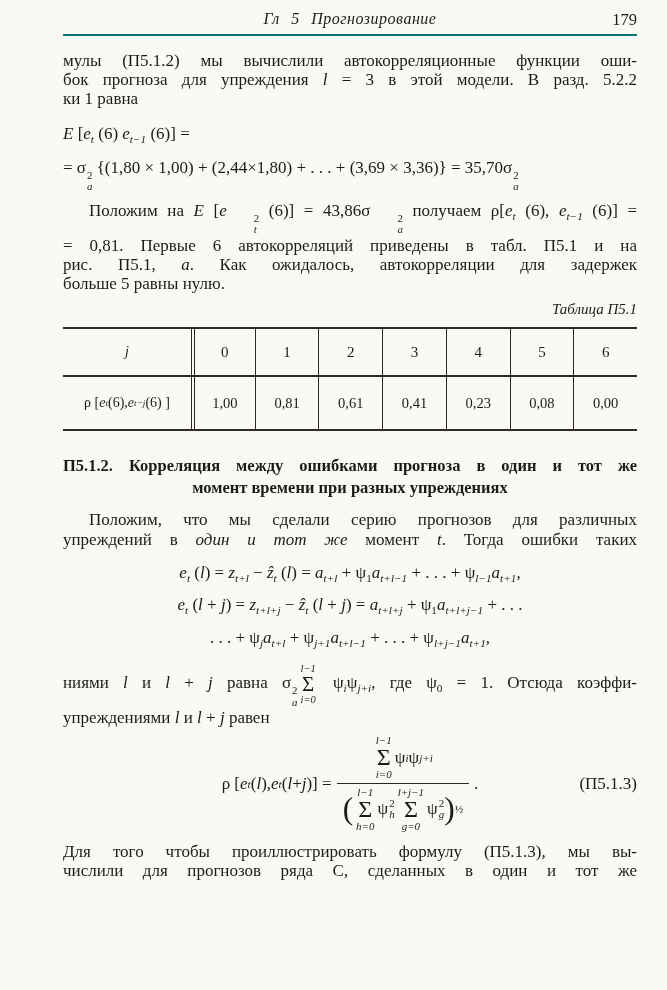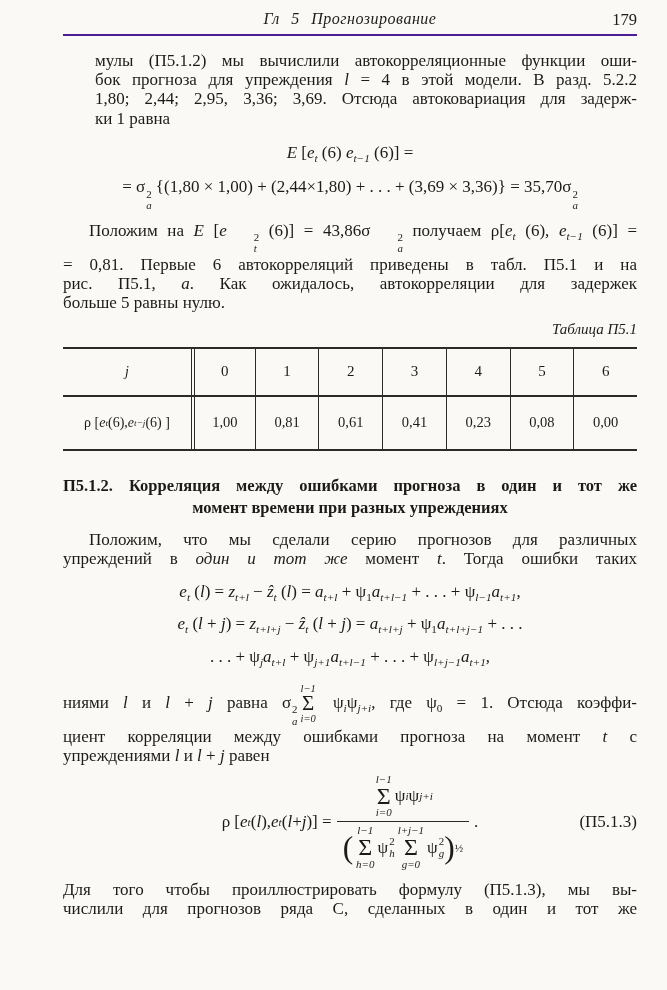--- a/index.html
+++ b/index.html
@@ -4,21 +4,21 @@
 <style>
   html,body{margin:0;padding:0;}
   body{
     width:667px;height:990px;overflow:hidden;
     background:#faf9f5;color:#1d1b17;
     font-family:"Liberation Serif","DejaVu Serif",serif;
   }
   .page{position:relative;width:667px;height:990px;box-sizing:border-box;
     padding:10px 30px 0 63px;font-size:17px;}
   
-  .runhead{position:relative;height:24px;border-bottom:2px solid #4c1d95;}
+  .runhead{position:relative;height:24px;border-bottom:2px solid #0f766e;}
   .runtitle{position:absolute;left:0;right:0;text-align:center;
     font-style:italic;font-size:16px;word-spacing:7px;letter-spacing:.5px;}
   .pagenum{position:absolute;right:0;top:0;font-size:16.5px;}
   
   .jline{text-align:justify;text-align-last:justify;line-height:19.2px;white-space:normal;}
   .jl-left{text-align-last:left;}
   .jl-center{text-align:center;text-align-last:center;}
   .ind{text-indent:26px;}
   .para{margin-top:9px;}
   .para:first-of-type{margin-top:0;}
@@ -35,21 +35,21 @@
     vertical-align:middle;line-height:1;margin:0 3px;}
   .msum .lim{font-size:10.5px;font-style:italic;white-space:nowrap;}
   .msum .sig{font-size:21px;line-height:.95;}
   .mfrac{display:inline-flex;flex-direction:column;align-items:center;
     vertical-align:middle;margin:0 5px;}
   .mfrac .num,.mfrac .den{display:inline-flex;align-items:center;justify-content:center;}
   .mfrac .num{padding:0 6px 3px;}
   .mfrac .den{border-top:1.6px solid #2a2824;padding:3px 6px 0;}
   
   .eqblock{margin:10px 0 8px;}
-  .eqleft .eqline{text-align:center;line-height:30px;white-space:nowrap;}
+  .eqleft .eqline{text-align:left;line-height:30px;white-space:nowrap;}
   .eqcenter .eqline{text-align:center;line-height:27px;white-space:nowrap;}
   .disp{position:relative;margin:8px 0 10px;min-height:96px;
     display:flex;align-items:center;justify-content:center;}
   .disp .msum .sig{font-size:24px;}
   .disp .msum .lim{font-size:11px;}
   .disp-main{display:inline-flex;align-items:center;white-space:nowrap;}
   .eqnum{position:absolute;right:0;top:50%;transform:translateY(-50%);}
   
   .tcaption{margin-top:7px;text-align:right;font-style:italic;font-size:15px;line-height:18px;}
   .ttitle{margin-top:5px;text-align:center;font-weight:bold;font-size:14.2px;line-height:17px;}
@@ -69,24 +69,23 @@
 </head>
 <body>
 
 <div class="page">
 
   <div class="runhead">
     <span class="runtitle">Гл 5 Прогнозирование</span>
     <span class="pagenum">179</span>
   </div>
 
-  <div class="para" style="margin-top:15px;margin-left:32px;">
+  <div class="para" style="margin-top:15px;">
     <div class="jline"><span>мулы (П5.1.2) мы вычислили автокорреляционные функции оши-</span></div>
-    <div class="jline"><span>бок прогноза для упреждения </span><span class="tk-i">l</span><span> = 4 в этой модели. В разд. 5.2.2</span></div>
-    <div class="jline"><span>1,80; 2,44; 2,95, 3,36; 3,69. Отсюда автоковариация для задерж-</span></div>
+    <div class="jline"><span>бок прогноза для упреждения </span><span class="tk-i">l</span><span> = 3 в этой модели. В разд. 5.2.2</span></div>
     <div class="jline jl-left"><span>ки 1 равна</span></div>
   </div>
 
   <div class="eqblock eqleft">
     <div class="eqline"><span class="tk-i">E </span><span>[</span><span class="tk-i">e</span><span class="tk-sub tk-i">t</span><span> (6) </span><span class="tk-i">e</span><span class="tk-sub tk-i">t−1</span><span> (6)] =</span></div>
     <div class="eqline"><span>= </span><span>σ</span><span class="supsub">
           <span class="ss-sup">2</span>
           <span class="ss-sub">a</span>
         </span><span> {(1,80 × 1,00) + (2,44×1,80) + . . . + (3,69 × 3,36)} = 35,70</span><span>σ</span><span class="supsub">
           <span class="ss-sup">2</span>
@@ -161,21 +160,20 @@
 
   <div class="para" style="margin-top:4px;">
     <div class="jline"><span>ниями </span><span class="tk-i">l</span><span> и </span><span class="tk-i">l</span><span> + </span><span class="tk-i">j</span><span> равна </span><span>σ</span><span class="supsub">
           <span class="ss-sup">2</span>
           <span class="ss-sub">a</span>
         </span><span class="msum">
           <span class="lim">l−1</span>
           <span class="sig">Σ</span>
           <span class="lim">i=0</span>
         </span><span> ψ</span><span class="tk-sub tk-i">i</span><span>ψ</span><span class="tk-sub tk-i">j+i</span><span>, где ψ</span><span class="tk-sub">0</span><span> = 1. Отсюда коэффи-</span></div>
-    <div class="jline"><span>циент корреляции между ошибками прогноза на момент </span><span class="tk-i">t</span><span> с</span></div>
     <div class="jline jl-left"><span>упреждениями </span><span class="tk-i">l</span><span> и </span><span class="tk-i">l</span><span> + </span><span class="tk-i">j</span><span> равен</span></div>
   </div>
 
   <div class="disp">
     <span class="disp-main">
         <span>ρ [</span>
         <span class="tk-i">e</span>
         <span class="tk-sub tk-i">t</span>
         <span> (</span>
         <span class="tk-i">l</span>

